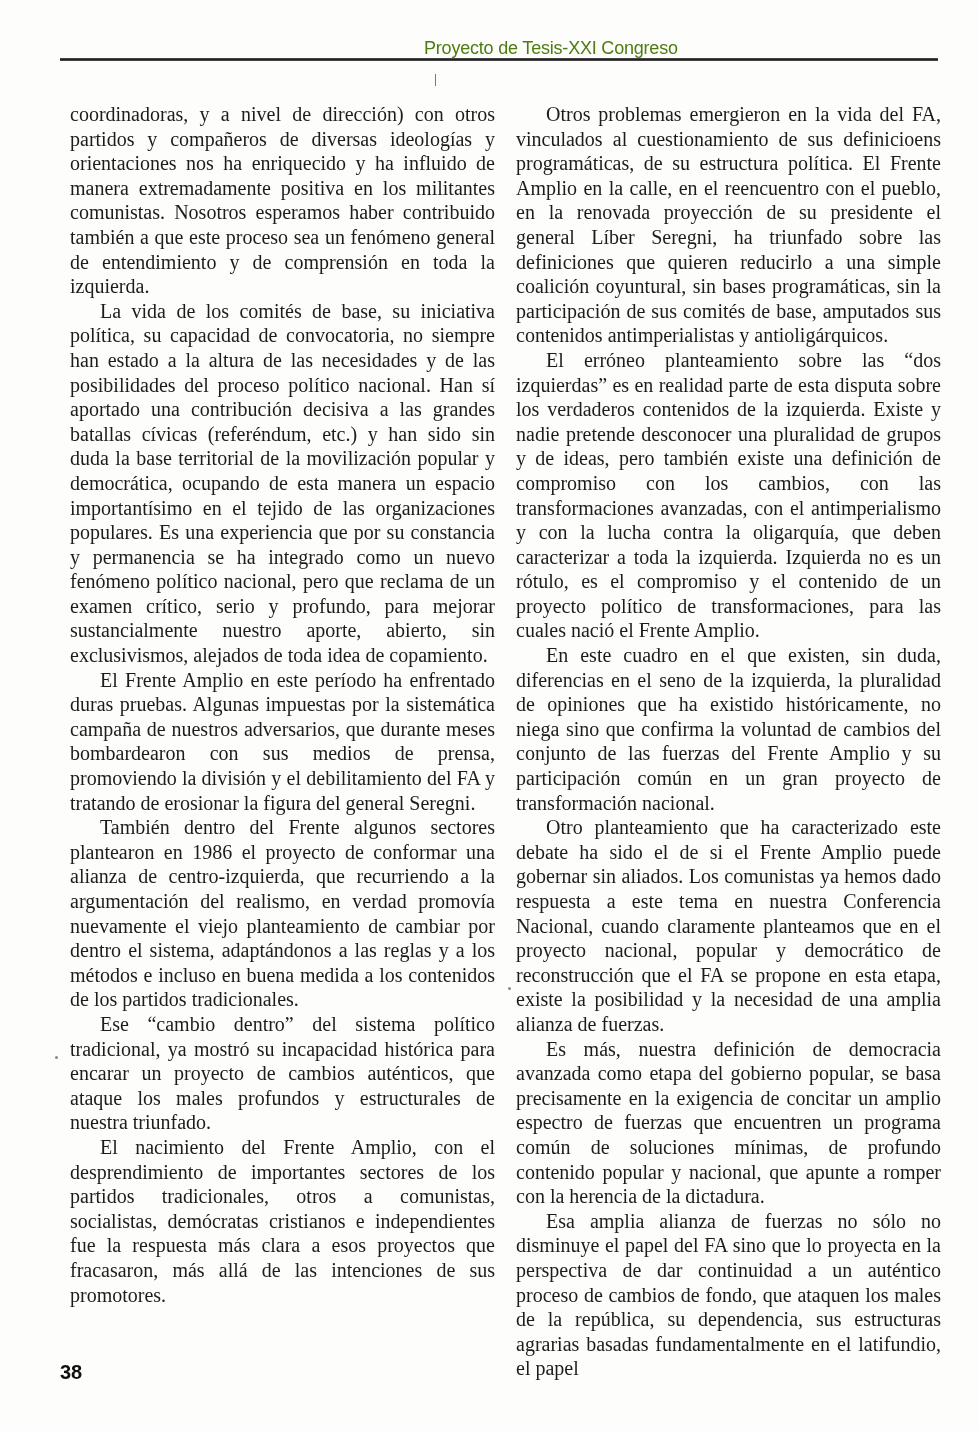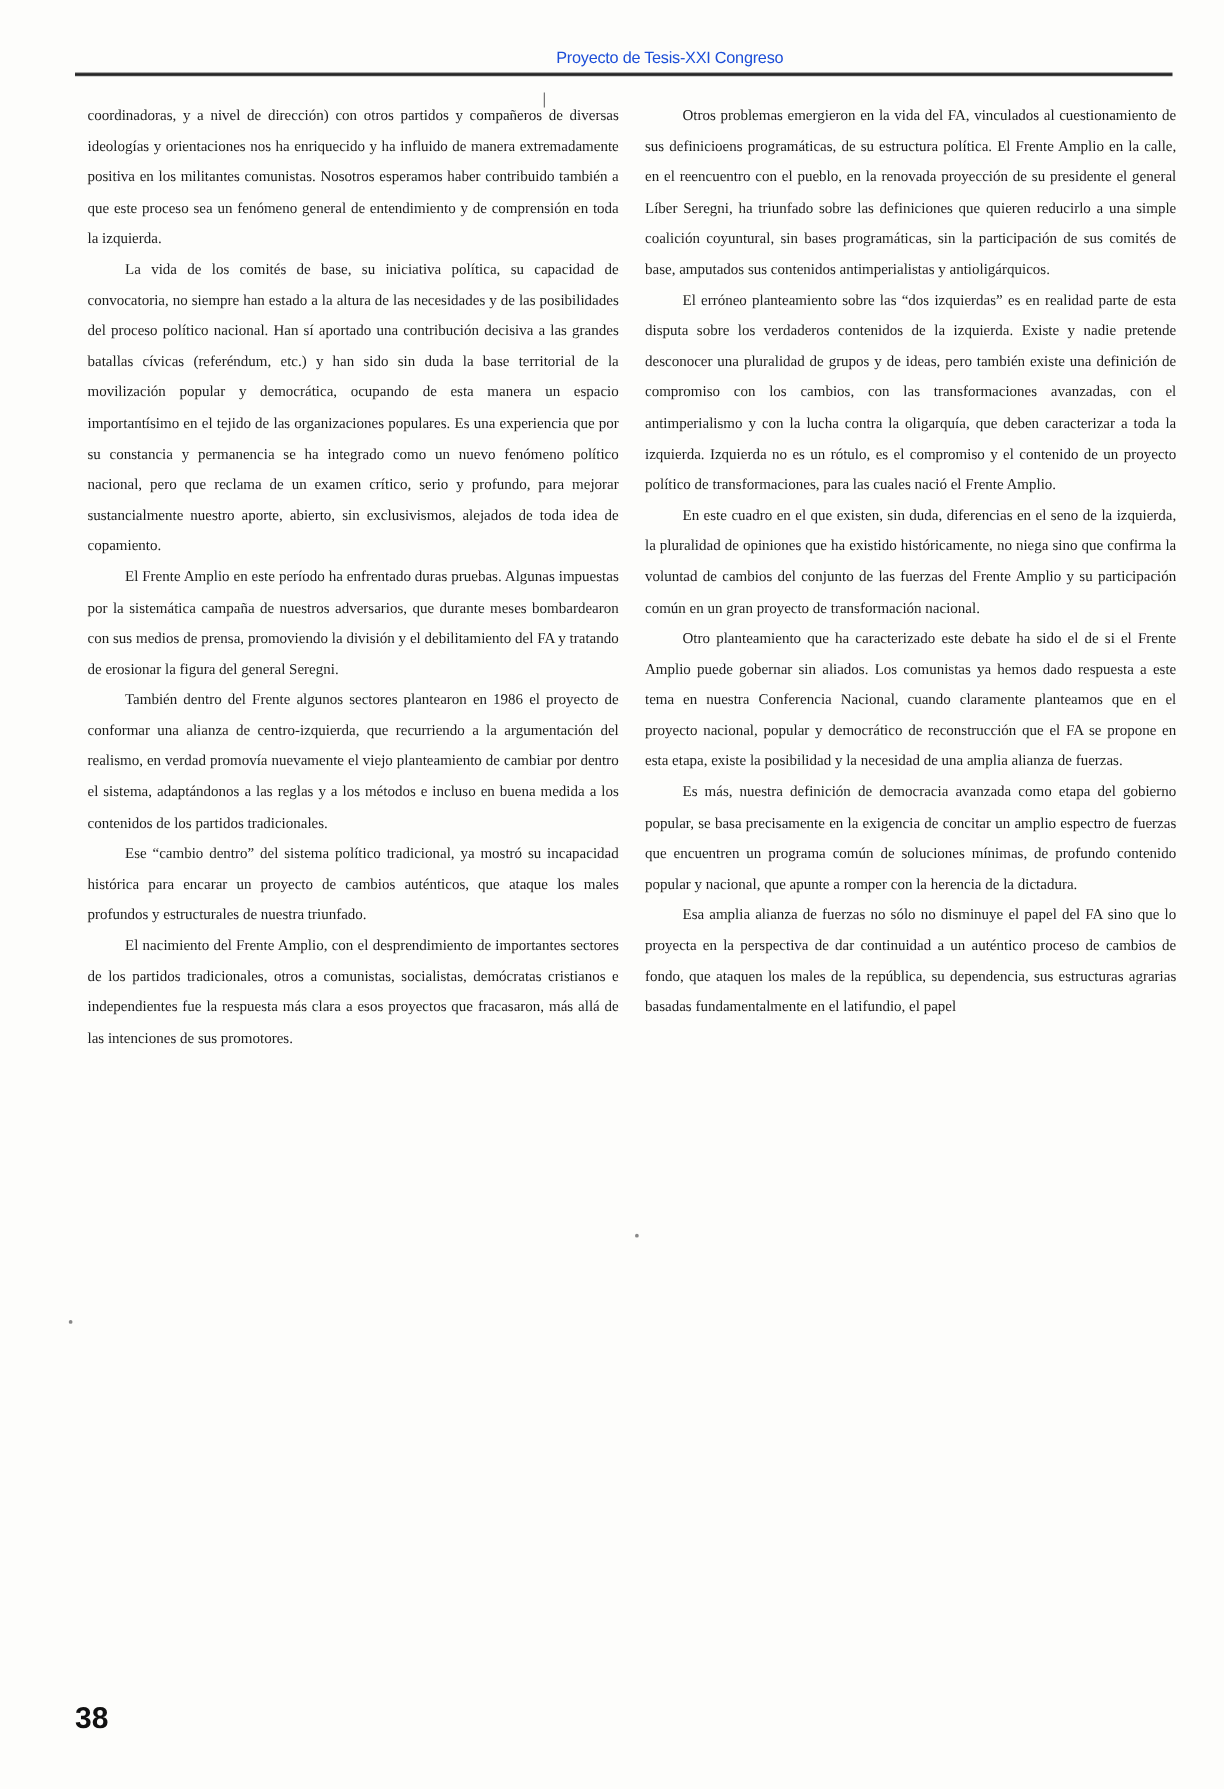--- a/index.html
+++ b/index.html
@@ -1,39 +1,39 @@
 <!DOCTYPE html>
 <html><head>
 <meta charset="utf-8">
 <style>
   html, body { margin: 0; padding: 0; }
   body {
     width: 979px; height: 1431px; background: #fdfdfb; position: relative; overflow: hidden;
     font-family: "Liberation Serif", "DejaVu Serif", serif; color: #1c1c1c;
   }
   .running-head {
-    position: absolute; left: 445px; top: 38px;
-    font-family: "Liberation Sans", "DejaVu Sans", sans-serif; font-size: 13px; color: #1d4ed8;
+    position: absolute; left: 424px; top: 38px;
+    font-family: "Liberation Sans", "DejaVu Sans", sans-serif; font-size: 18px; color: #4d7c0f;
     letter-spacing: -0.2px;
   }
   .head-rule {
     position: absolute; left: 60px; top: 58px; width: 878px; height: 3px;
     background: linear-gradient(#555, #222, #555);
   }
   .column {
-    position: absolute; top: 80px; width: 425px;
-    font-size: 12px; line-height: 24.6px; text-align: justify;
+    position: absolute; top: 102px; width: 425px;
+    font-size: 20px; line-height: 24.6px; text-align: justify;
   }
   .col-left { left: 70px; }
   .col-right { left: 516px; }
   .column p { margin: 0; text-indent: 0; hyphens: manual; }
   .column p.indent { text-indent: 30px; }
   .page-number {
     position: absolute; left: 60px; top: 1361px;
-    font-family: "Liberation Sans", "DejaVu Sans", sans-serif; font-weight: bold; font-size: 24px; color: #111;
+    font-family: "Liberation Sans", "DejaVu Sans", sans-serif; font-weight: bold; font-size: 20px; color: #111;
   }
   .speck { position: absolute; background: #888; border-radius: 50%; }
 </style>
 </head>
 <body>
 
 <div>
   <div class="running-head">Proyecto de Tesis-XXI Congreso</div>
   <div class="head-rule"></div>
 </div>

